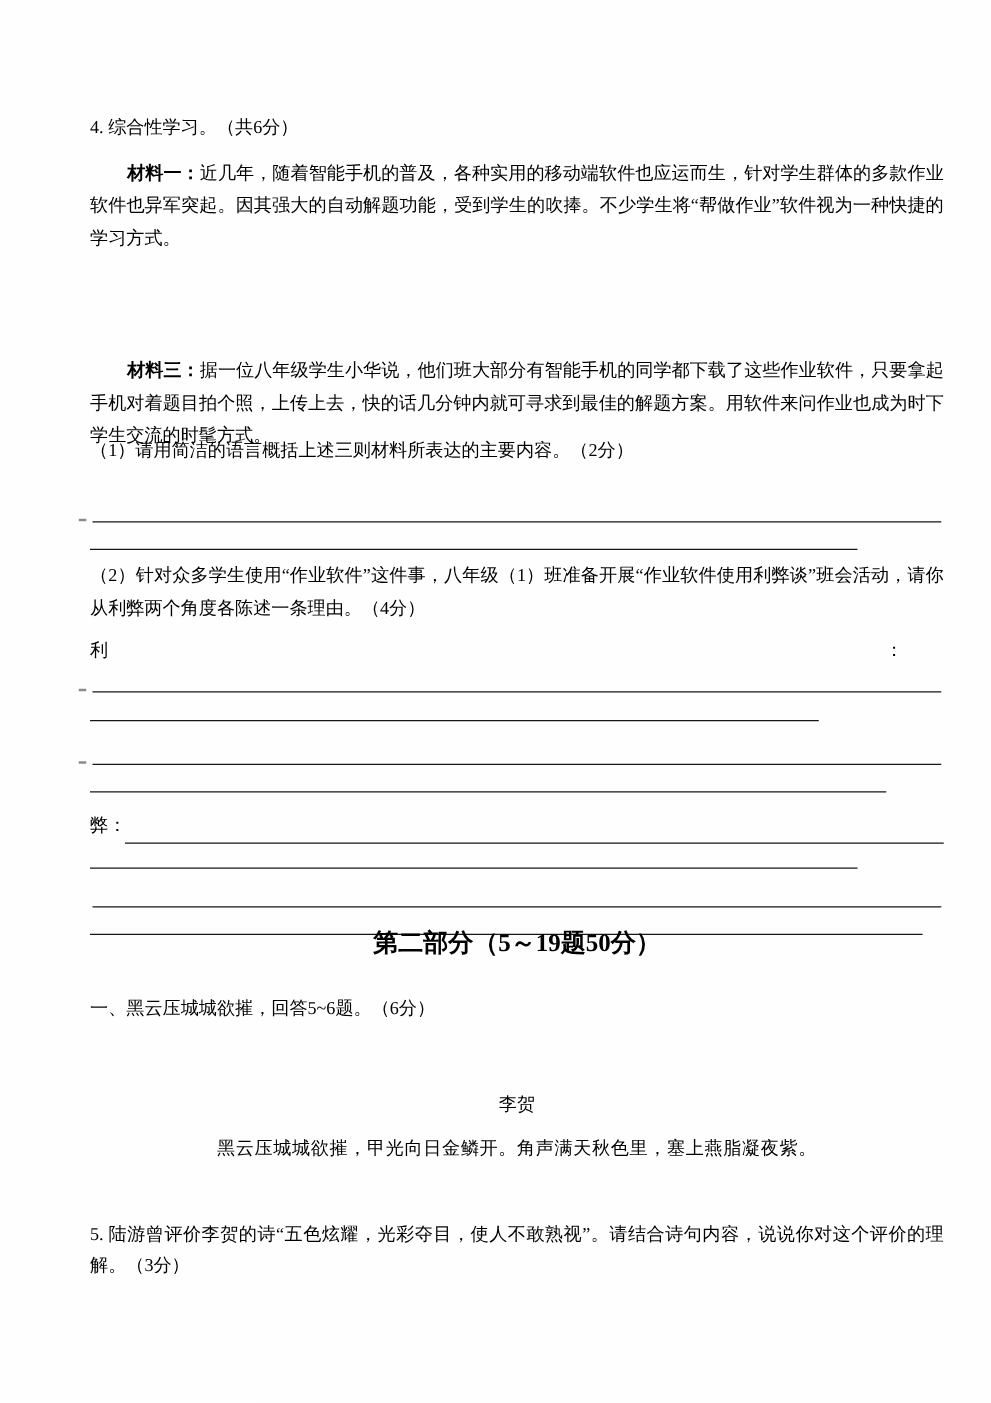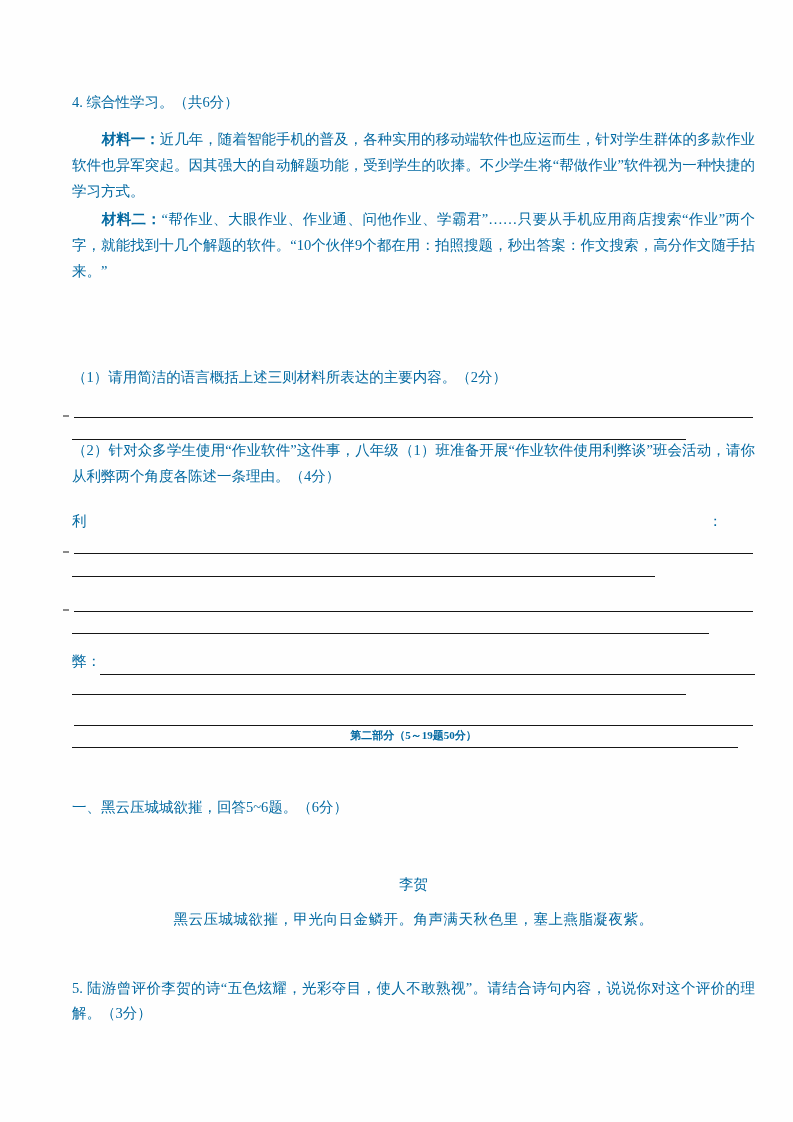--- a/index.html
+++ b/index.html
@@ -1,21 +1,21 @@
 <!DOCTYPE html>
 <html><head>
 <meta charset="utf-8">
 <style>
   html,body{margin:0;padding:0;background:#ffffff;}
   .page{
     position:relative;
     width:793px;height:1122px;
     background:#fefefe;
     font-family:"Liberation Serif","DejaVu Serif",serif;
-    color:#0369a1;
+    color:#000000;
     font-size:14.5px;
     overflow:hidden;
   }
   .blk{position:absolute;left:72px;width:683px;}
   .para{text-align:justify;text-indent:2.05em;line-height:26px;margin:0;}
   .noindent{text-indent:0;}
   .mlabel{font-weight:bold;}
   .center{text-align:center;}
   .bold{font-weight:bold;}
   .single{line-height:22px;white-space:nowrap;}
@@ -31,50 +31,50 @@
 </style>
 </head>
 <body>
 
 <div class="page">
 
   <div class="blk single" style="top:91px">4. 综合性学习。（共6分）</div>
 
   <p class="blk para" style="top:126px"><span class="mlabel">材料一：</span><span>近几年，随着智能手机的普及，各种实用的移动端软件也应运而生，针对学生群体的多款作业软件也异军突起。因其强大的自动解题功能，受到学生的吹捧。不少学生将“帮做作业”软件视为一种快捷的学习方式。</span></p>
 
-  <p class="blk para" style="top:206px"><span class="mlabel">材料二：</span><span>“帮作业、大眼作业、作业通、问他作业、学霸君”……只要从手机应用商店搜索“作业”两个字，就能找到十几个解题的软件。“10个伙伴9个都在用：拍照搜题，秒出答案：作文搜索，高分作文随手拈来。”</span></p>
 
+  <p class="blk para" style="top:284px"><span class="mlabel">材料三：</span><span>据一位八年级学生小华说，他们班大部分有智能手机的同学都下载了这些作业软件，只要拿起手机对着题目拍个照，上传上去，快的话几分钟内就可寻求到最佳的解题方案。用软件来问作业也成为时下学生交流的时髦方式。</span></p>
 
-  <div class="blk single" style="top:366px">（1）请用简洁的语言概括上述三则材料所表达的主要内容。（2分）</div>
+  <div class="blk single" style="top:350px">（1）请用简洁的语言概括上述三则材料所表达的主要内容。（2分）</div>
 
   <div class="ansline tick" style="top:417px;left:74px;width:679px"></div>
   <div class="ansline" style="top:439px;left:72px;width:614px"></div>
 
-  <p class="blk para noindent" style="top:437px">（2）针对众多学生使用“作业软件”这件事，八年级（1）班准备开展“作业软件使用利弊谈”班会活动，请你从利弊两个角度各陈述一条理由。（4分）</p>
+  <p class="blk para noindent" style="top:448px">（2）针对众多学生使用“作业软件”这件事，八年级（1）班准备开展“作业软件使用利弊谈”班会活动，请你从利弊两个角度各陈述一条理由。（4分）</p>
 
   <div class="blk single" style="top:510px">
     <span>利</span>
     <span class="pros-colon">：</span>
   </div>
 
   <div class="ansline tick" style="top:553px;left:74px;width:679px"></div>
   <div class="ansline" style="top:576px;left:72px;width:583px"></div>
   <div class="ansline tick" style="top:611px;left:74px;width:679px"></div>
   <div class="ansline" style="top:633px;left:72px;width:637px"></div>
 
   <div class="blk single cons-row" style="top:650px">
     <span>弊：</span>
     <span class="cons-underline"></span>
   </div>
 
   <div class="ansline" style="top:694px;left:72px;width:614px"></div>
   <div class="ansline" style="top:725px;left:74px;width:679px"></div>
   <div class="ansline" style="top:747px;left:72px;width:666px"></div>
 
-  <div class="blk center bold single" style="top:724px;font-size:11px">第二部分（5～19题50分）</div>
+  <div class="blk center bold single" style="top:744px;font-size:20px">第二部分（5～19题50分）</div>
 
   <div class="blk single" style="top:796px">一、黑云压城城欲摧，回答5~6题。（6分）</div>
 
   <div class="blk center single" style="top:908px;letter-spacing:0.5px">黑云压城城欲摧，甲光向日金鳞开。角声满天秋色里，塞上燕脂凝夜紫。</div>
   <div class="blk center single" style="top:873px">李贺</div>
 
   <p class="blk para noindent q5" style="top:976px">5. 陆游曾评价李贺的诗“五色炫耀，光彩夺目，使人不敢熟视”。请结合诗句内容，说说你对这个评价的理解。（3分）</p>
 
 </div>
 

